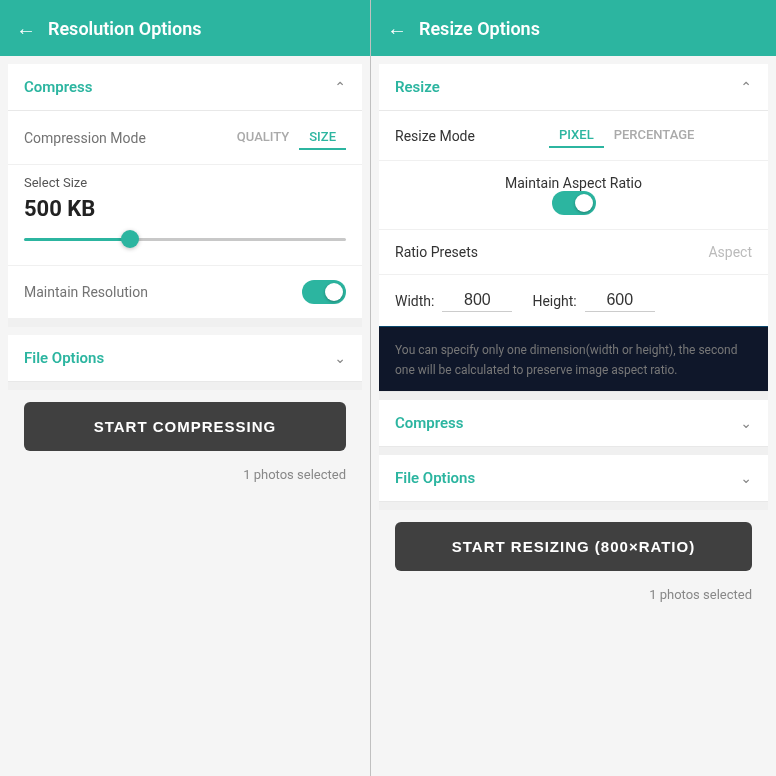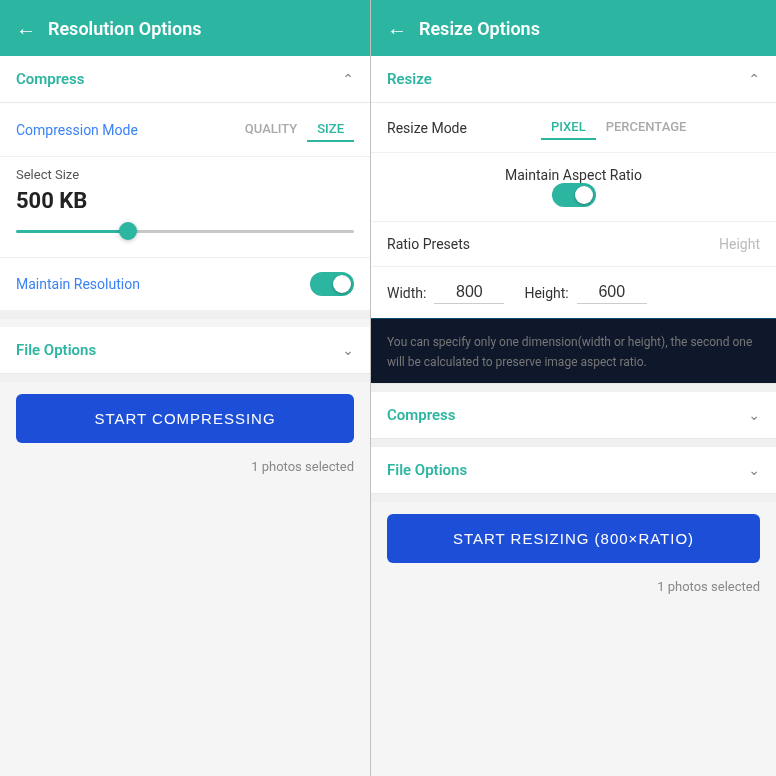--- a/index.html
+++ b/index.html
@@ -50,21 +50,21 @@
     .back-arrow {
       font-size: 20px;
       color: white;
       cursor: pointer;
     }
 
     
     .panel-content {
       flex: 1;
       overflow-y: auto;
-      padding: 0;
+      padding: 8px;
     }
 
     
     .section {
       background: white;
       margin: 0;
     }
     .section-header {
       display: flex;
       align-items: center;
@@ -85,21 +85,21 @@
 
     
     .row {
       display: flex;
       align-items: center;
       padding: 14px 16px;
       border-bottom: 1px solid #f0f0f0;
     }
     .row-label {
       font-size: 14px;
-      color: #3b82f6;
+      color: #737373;
       flex: 1;
     }
     .tab-group {
       display: flex;
       gap: 0;
     }
     .tab-btn {
       font-size: 13px;
       font-weight: 500;
       color: #aaa;
@@ -186,27 +186,27 @@
 
     
     .file-options-section {
       background: white;
       margin-top: 8px;
     }
 
     
     .start-btn {
       margin: 12px 16px;
-      background: #1d4ed8;
+      background: #404040;
       color: white;
       border: none;
       border-radius: 6px;
       padding: 16px;
       font-size: 15px;
-      font-weight: 400;
+      font-weight: 700;
       letter-spacing: 1px;
       text-transform: uppercase;
       width: calc(100% - 32px);
       cursor: pointer;
     }
 
     .photos-selected {
       text-align: right;
       font-size: 13px;
       color: #888;
@@ -405,21 +405,21 @@
       <div class="aspect-ratio-row">
         <span class="aspect-ratio-label">Maintain Aspect Ratio</span>
         <div class="toggle-switch">
           <div class="toggle-track on"></div>
           <div class="toggle-thumb on"></div>
         </div>
       </div>
 
       <div class="size-presets-row">
         <span class="size-presets-label">Ratio Presets</span>
-        <span class="size-presets-value">Height</span>
+        <span class="size-presets-value">Aspect</span>
       </div>
 
       <div class="dimensions-row">
         <span class="dim-label">Width:</span>
         <input class="dim-input" type="text" value="800" style="">
         <span class="dim-label" style="margin-left:12px;">Height:</span>
         <input class="dim-input" type="text" value="600" style="">
       </div>
 
       <div class="info-box">

